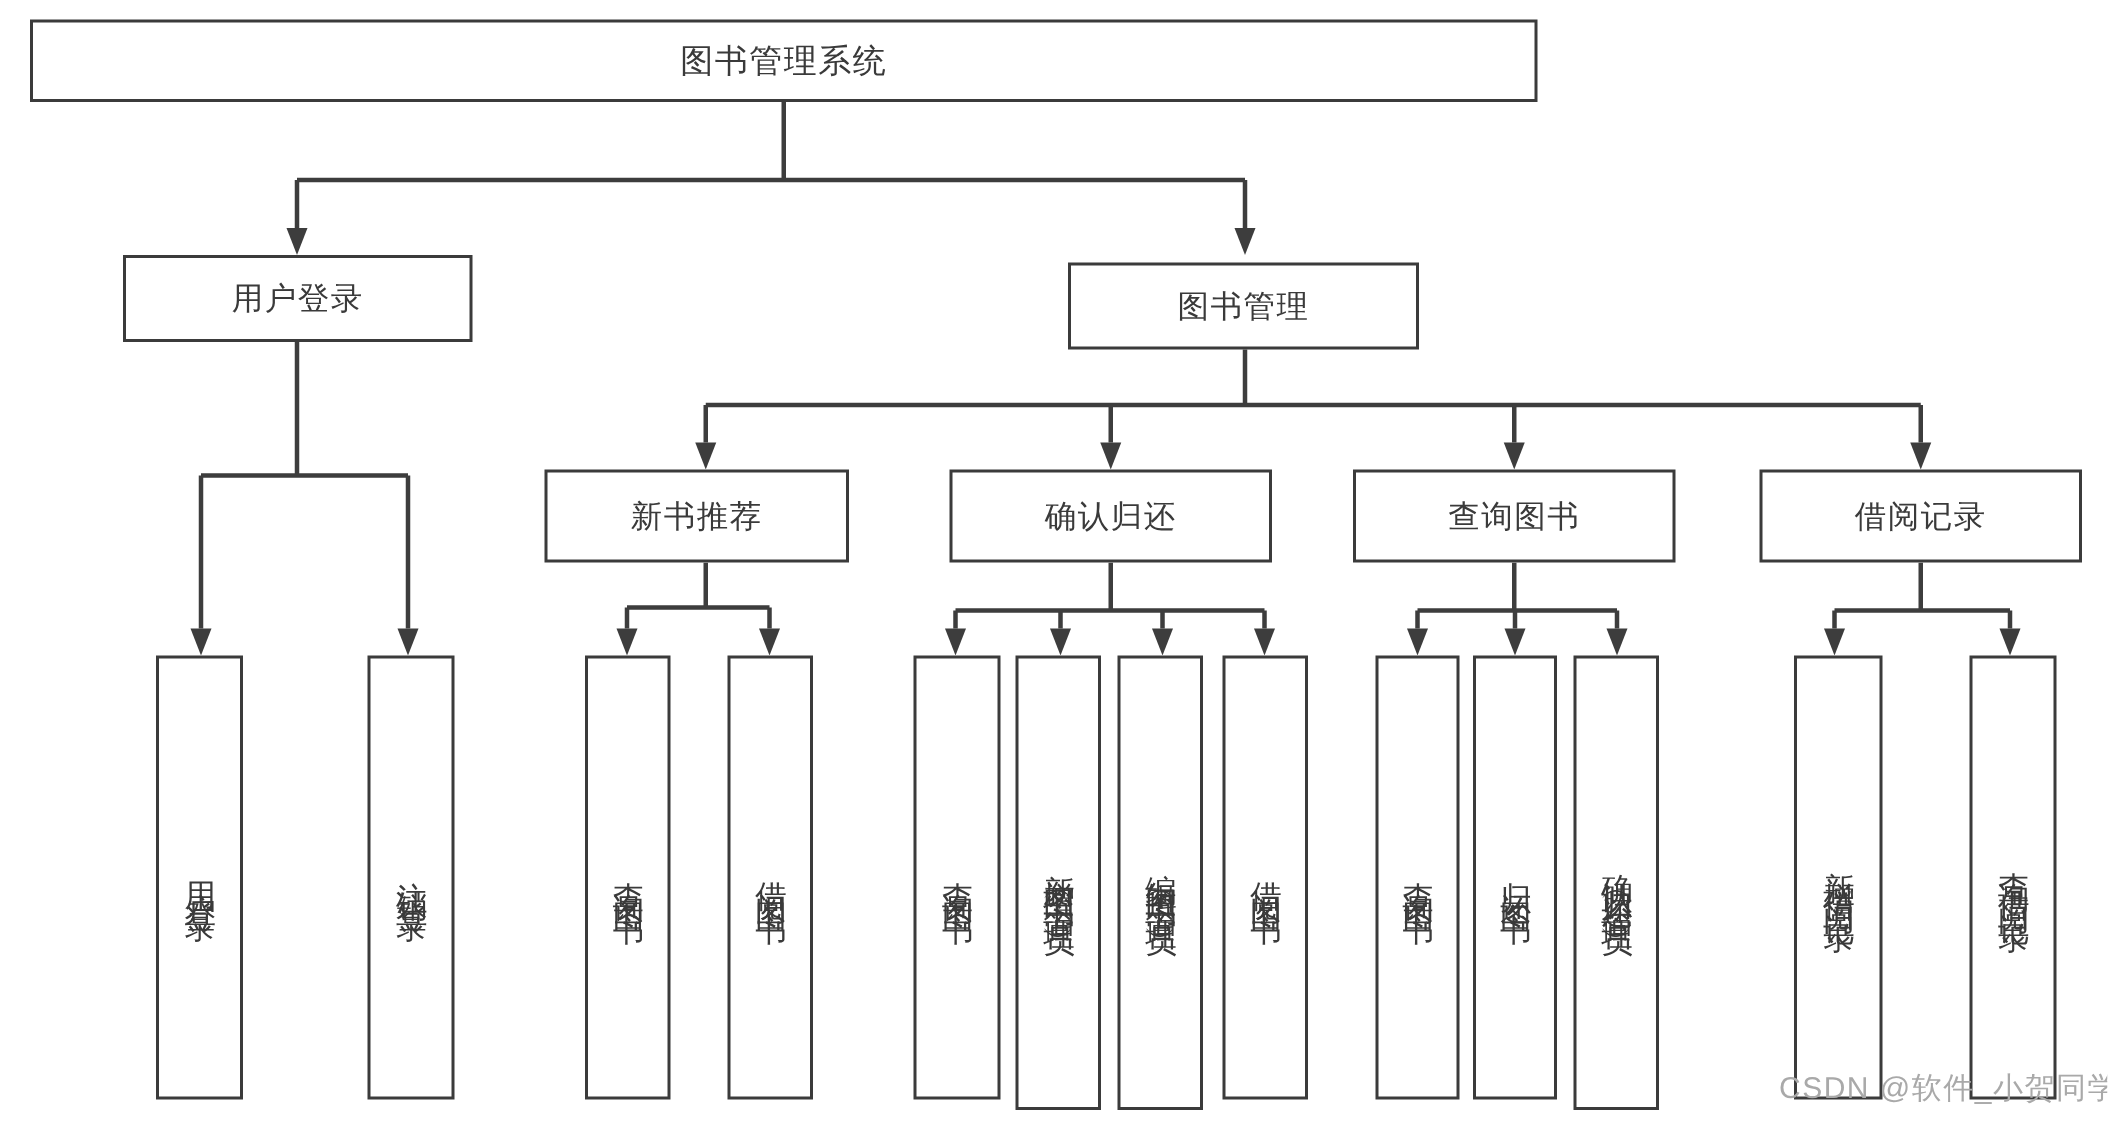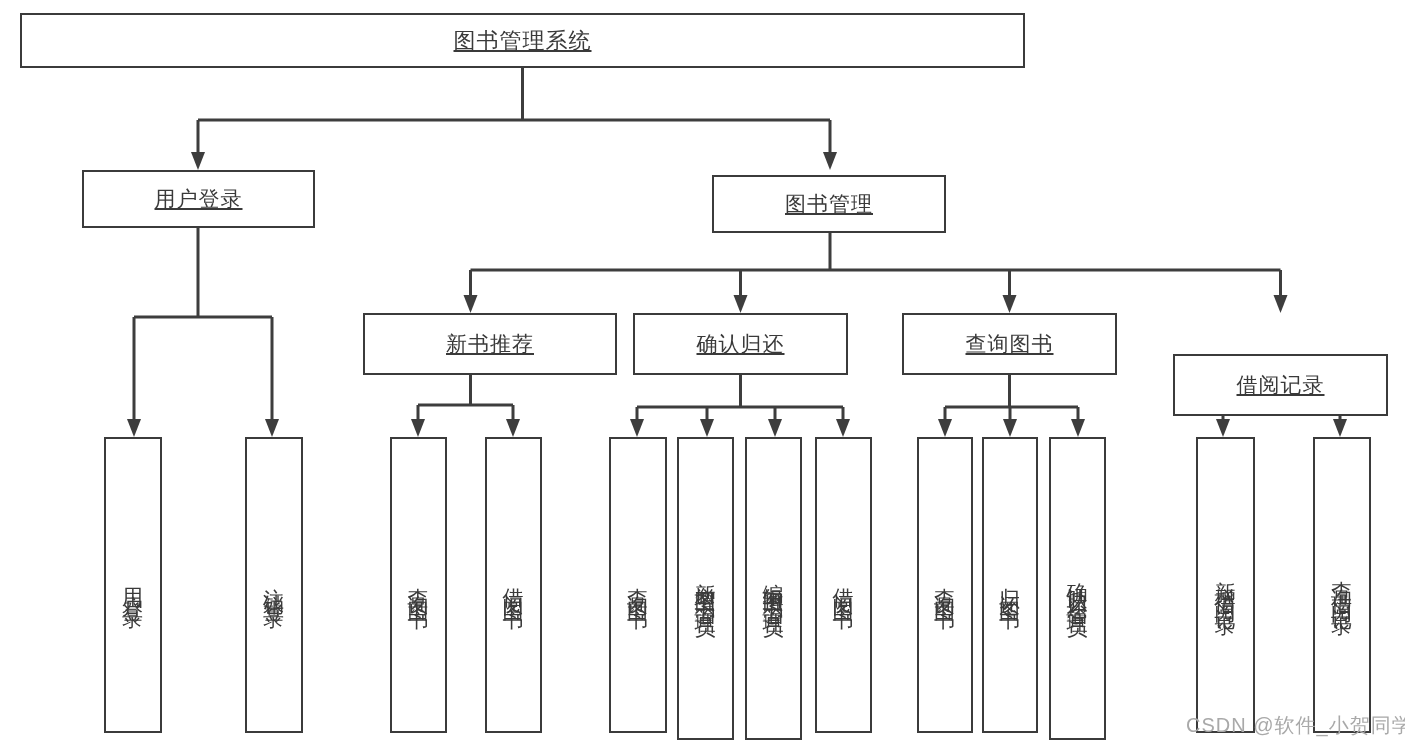--- a/index.html
+++ b/index.html
@@ -18,21 +18,21 @@
     position:absolute;
     box-sizing:border-box;
     border:2.5px solid #3b3b3b;
     background:#ffffff;
     color:#3a3a3a;
     display:flex;
     align-items:center;
     justify-content:center;
     text-align:center;
   }
-  .hnode { font-size:21px; letter-spacing:1px; white-space:nowrap;text-decoration:underline; }
+  .hnode { font-size:21px; letter-spacing:1px; white-space:nowrap; }
   .root  { font-size:22px; }
   .vnode {
     writing-mode:vertical-rl;
     text-orientation:mixed;
     font-size:21px;
     letter-spacing:7px;
     line-height:1;
     white-space:nowrap;
   }
   .vnode.long { letter-spacing:5px; }
@@ -89,24 +89,24 @@
       <polygon points="1216,419 1230,419 1223,437"></polygon>
       <polygon points="1333,419 1347,419 1340,437"></polygon>
     </g>
   </svg>
 
   <div class="node hnode root" style="left:20px; top:13px; width:1005px; height:55px;">图书管理系统</div>
 
   <div class="node hnode" style="left:82px; top:170px; width:233px; height:58px;">用户登录</div>
   <div class="node hnode" style="left:712px; top:175px; width:234px; height:58px;">图书管理</div>
 
-  <div class="node hnode" style="left:363px; top:313px; width:254px; height:62px;">新书推荐</div>
+  <div class="node hnode" style="left:363px; top:313px; width:203px; height:62px;">新书推荐</div>
   <div class="node hnode" style="left:633px; top:313px; width:215px; height:62px;">确认归还</div>
   <div class="node hnode" style="left:902px; top:313px; width:215px; height:62px;">查询图书</div>
-  <div class="node hnode" style="left:1173px; top:313px; width:215px; height:62px;margin-top:41px;">借阅记录</div>
+  <div class="node hnode" style="left:1173px; top:313px; width:215px; height:62px;">借阅记录</div>
 
   <div class="node vnode" style="left:104px; top:437px; width:58px; height:296px;">用户登录</div>
   <div class="node vnode" style="left:245px; top:437px; width:58px; height:296px;">注销登录</div>
 
   <div class="node vnode" style="left:390px; top:437px; width:57px; height:296px;">查询图书</div>
   <div class="node vnode" style="left:485px; top:437px; width:57px; height:296px;">借阅图书</div>
 
   <div class="node vnode" style="left:609px; top:437px; width:58px; height:296px;">查询图书</div>
   <div class="node vnode long" style="left:677px; top:437px; width:57px; height:303px;">新增图书（管理员）</div>
   <div class="node vnode long" style="left:745px; top:437px; width:57px; height:303px;">编辑图书（管理员）</div>

